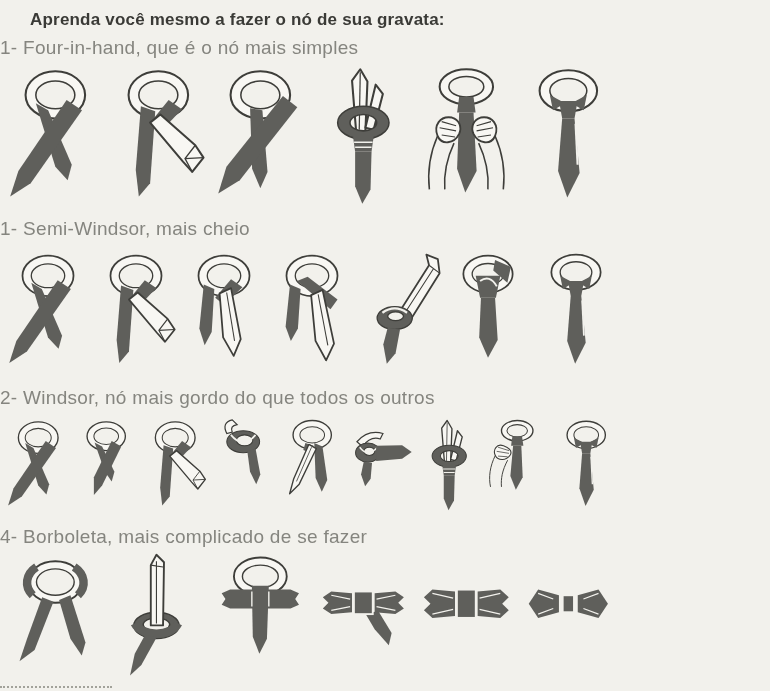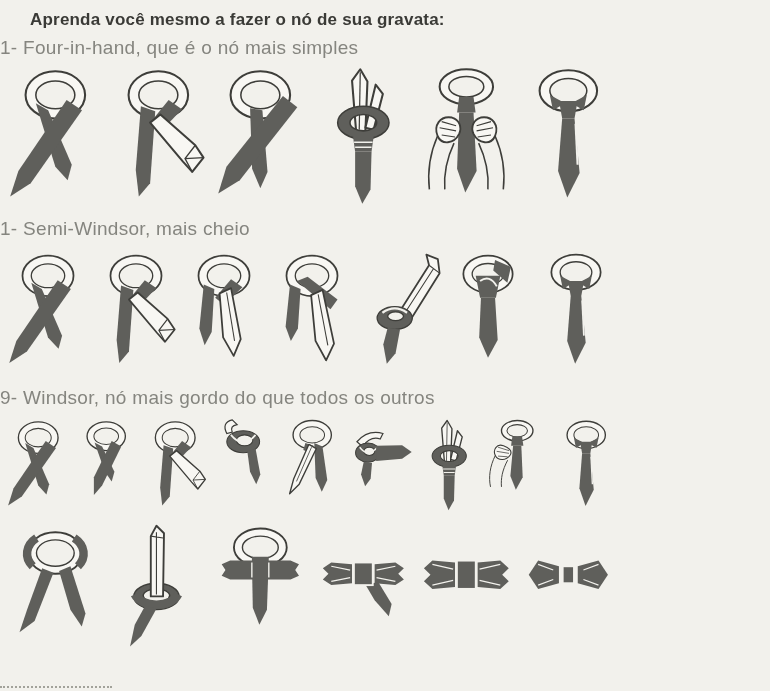--- a/index.html
+++ b/index.html
@@ -90,21 +90,21 @@
         <use href="#sym-up-angled"></use>
       </svg>
       <svg class="fig">
         <use href="#sym-knot-close"></use>
       </svg>
       <svg class="fig">
         <use href="#sym-finished"></use>
       </svg>
     </div>
 
-  <div class="section-heading">9- Windsor, nó mais gordo do que todos os outros</div>
+  <div class="section-heading">2- Windsor, nó mais gordo do que todos os outros</div>
   <div class="step-row r3">
       <svg class="fig">
         <use href="#sym-cross"></use>
       </svg>
       <svg class="fig">
         <use href="#sym-cross-tail"></use>
       </svg>
       <svg class="fig">
         <use href="#sym-wrap-right"></use>
       </svg>
@@ -121,20 +121,21 @@
         <use href="#sym-through-up"></use>
       </svg>
       <svg class="fig">
         <use href="#sym-hand-adjust-one"></use>
       </svg>
       <svg class="fig">
         <use href="#sym-finished"></use>
       </svg>
     </div>
 
+  <div class="section-heading">4- Borboleta, mais complicado de se fazer</div>
   <div class="step-row r4">
       <svg class="fig">
         <use href="#sym-bow-cross"></use>
       </svg>
       <svg class="fig">
         <use href="#sym-bow-up"></use>
       </svg>
       <svg class="fig">
         <use href="#sym-bow-T"></use>
       </svg>

